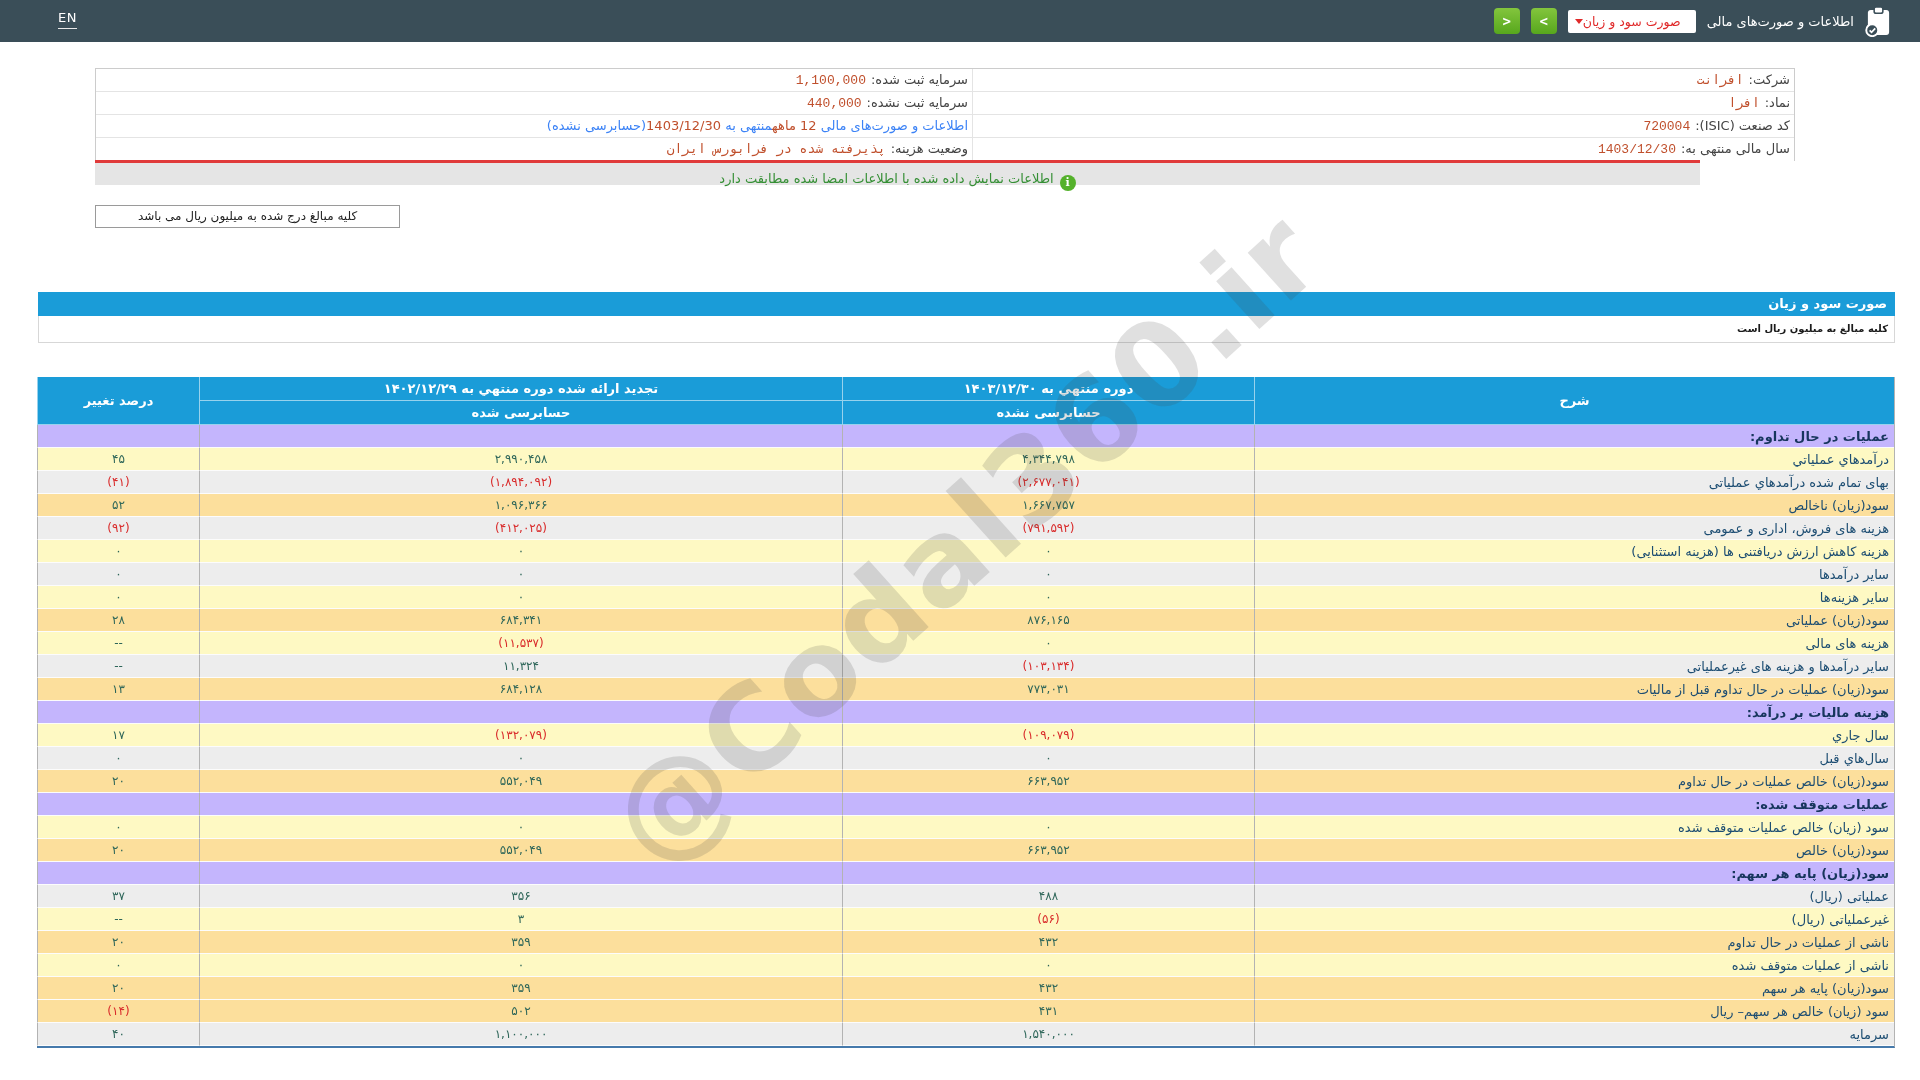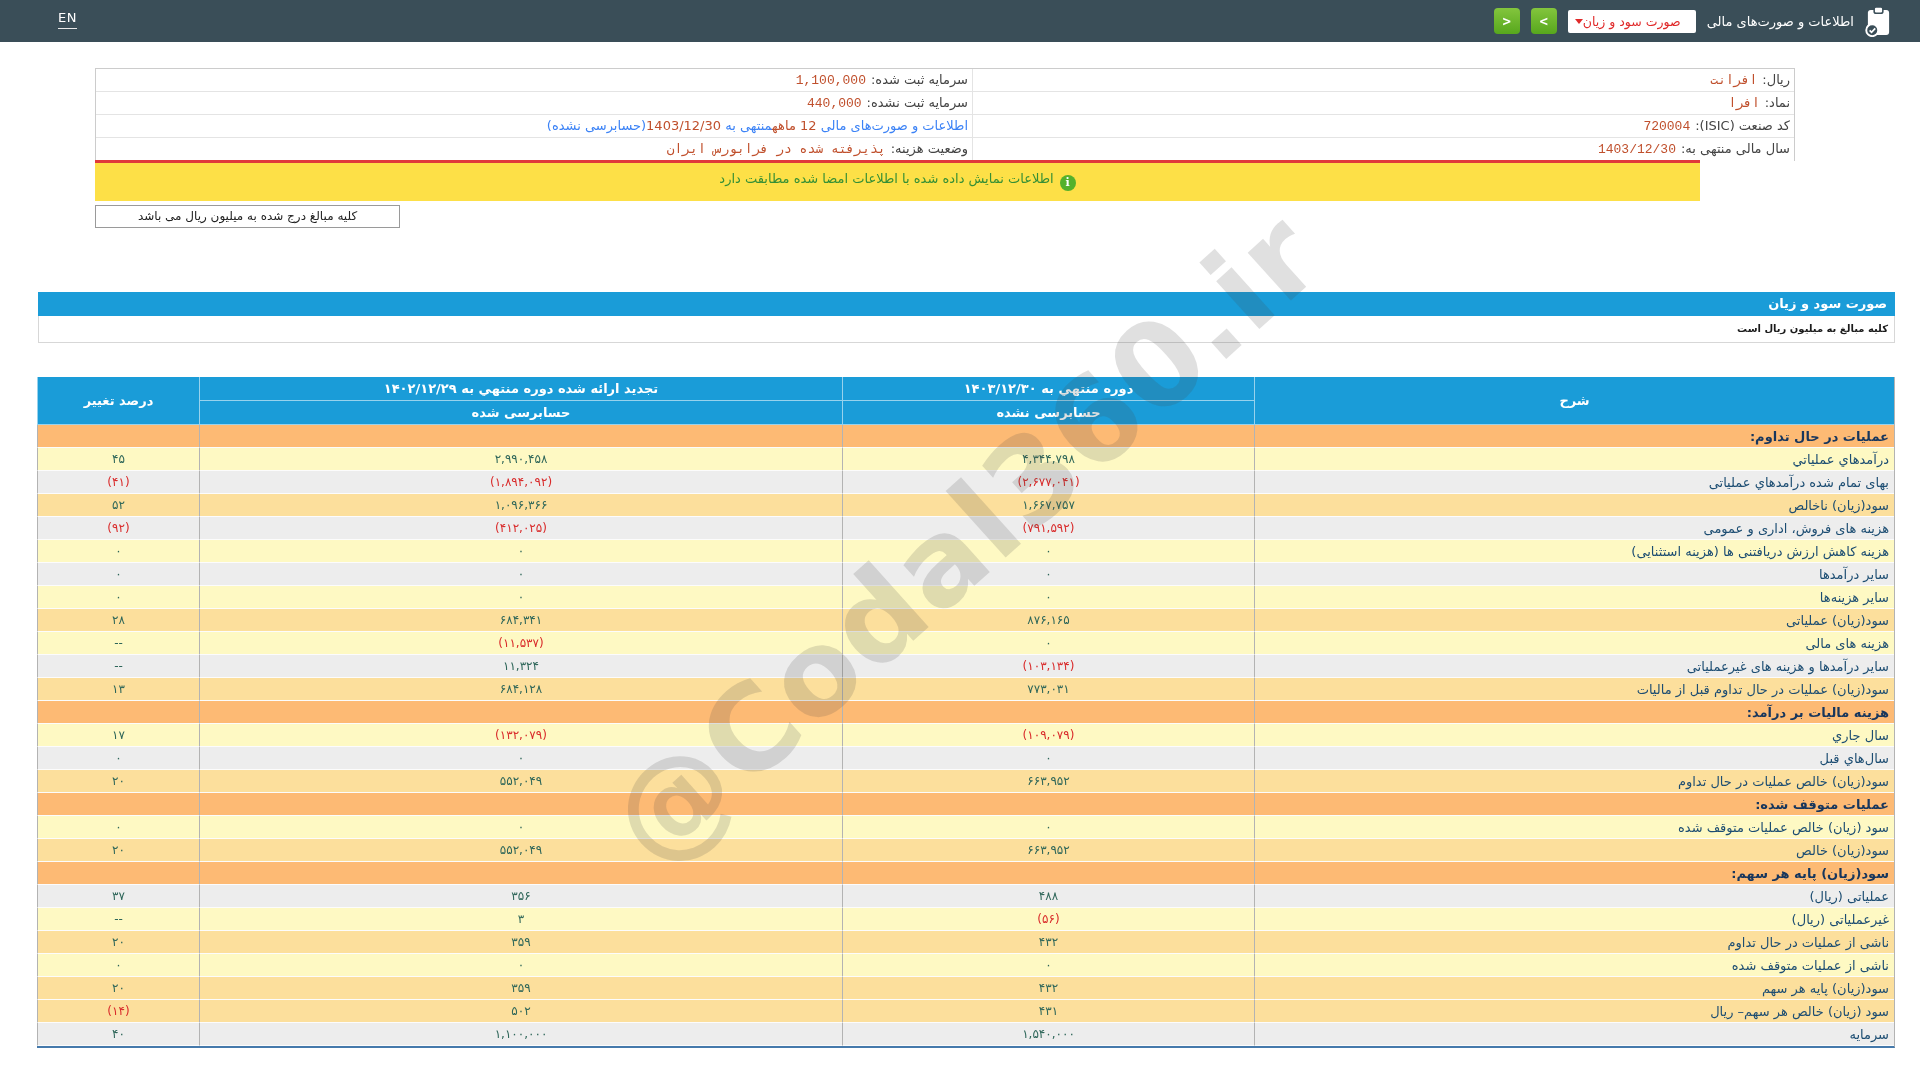--- a/index.html
+++ b/index.html
@@ -27,22 +27,22 @@
   .info-row { display:flex; height:23px; border-bottom:1px solid #e4e4e4; }
   .info-row:last-child { border-bottom:none; }
   .info-cell { height:100%; line-height:22px; font-size:13px; color:#444; padding-left:8px; white-space:nowrap; }
   .info-cell.right { width:822px; border-left:1px solid #e4e4e4; padding-right:4px; }
   .info-cell.left  { width:876px; padding-right:4px; }
   .pair-label { color:#444; }
   .pair-value { color:#c0502d; margin-right:5px;font-family:Liberation Mono, monospace; }
   .seg-dark { color:#3b82f6; }
   .seg-red  { color:#c0502d; }
 
-  .notice-bar { position:absolute; top:160px; right:220px; width:1605px; height:41px;
-                border-top:3px solid #e03a3a; background:#fde047; text-align:center; }
+  .notice-bar { position:absolute; top:160px; right:220px; width:1605px; height:25px;
+                border-top:3px solid #e03a3a; background:#e5e5e5; text-align:center; }
   .notice-bar .txt { font-size:13px; color:#358f35; line-height:31px; }
   .i-icon { display:inline-block; width:16px; height:16px; border-radius:50%; background:#54b12b; color:#fff;
             font-size:11px; font-weight:bold; line-height:16px; text-align:center; vertical-align:-3px; margin-left:6px;
             font-family:"DejaVu Serif", serif; }
 
   .units-button { position:absolute; top:205px; right:1520px; width:305px; height:23px; background:#fff;
                   border:1px solid #9a9a9a; font-size:12px; color:#222; text-align:center; line-height:21px; }
 
   
   .stmt-title { position:absolute; top:292px; right:25px; width:1857px; height:24px; background:#1a9cd8;
@@ -53,21 +53,21 @@
 
   .table-wrap { position:absolute; top:377px; right:25px; width:1857px; }
   table.main { border-collapse:separate; border-spacing:0; table-layout:fixed; width:1857px;
                border-right:1px solid #b3b3b3; border-bottom:2px solid #4579ab; }
   th { background:#1a9cd8; color:#fff; font-weight:bold; font-size:13px; height:24px; text-align:center;
        border-left:1px solid rgba(255,255,255,.55); border-bottom:1px solid rgba(255,255,255,.55); overflow:hidden; }
   td { height:23px; border-left:1px solid #b3b3b3; border-bottom:1px solid #fcfcfc; overflow:hidden; white-space:nowrap; }
   td.label { text-align:right; padding-right:5px; color:#1c4d72; font-size:13px; }
   td.num { text-align:center; color:#2e6659; font-size:12px; }
   td.num.neg { color:#d92b2b; }
-  tr.section td { background:#fdba74; }
+  tr.section td { background:#c4b5fd; }
   tr.section td.label { font-weight:bold; color:#17365d; }
   tr.v-blue td   { background:#fef9c3; }
   tr.v-gray td   { background:#ededed; }
   tr.v-yellow td { background:#fcdf9c; }
 
   .watermark { position:absolute; left:505px; top:470px; width:920px; text-align:center; z-index:3;
                font-size:118px; font-weight:bold; color:rgba(70,70,70,.17); transform:rotate(-42deg);
                pointer-events:none; direction:ltr; letter-spacing:2px; white-space:nowrap; }
 </style>
 </head>
@@ -91,21 +91,21 @@
         <span class="val">صورت سود و زیان</span>
         <span class="caret"></span>
       </div>
       <div class="nav-btn">&gt;</div>
       <div class="nav-btn">&lt;</div>
     </div>
   </div>
 
   <div class="info-table">
       <div class="info-row">
-        <div class="info-cell right"><span class="pair-label">ریال:</span><span class="pair-value">افرانت</span></div>
+        <div class="info-cell right"><span class="pair-label">شرکت:</span><span class="pair-value">افرانت</span></div>
         <div class="info-cell left"><span class="pair-label">سرمایه ثبت شده:</span><span class="pair-value">1,100,000</span></div>
       </div>
       <div class="info-row">
         <div class="info-cell right"><span class="pair-label">نماد:</span><span class="pair-value">افرا</span></div>
         <div class="info-cell left"><span class="pair-label">سرمایه ثبت نشده:</span><span class="pair-value">440,000</span></div>
       </div>
       <div class="info-row">
         <div class="info-cell right"><span class="pair-label">کد صنعت (ISIC):</span><span class="pair-value">720004</span></div>
         <div class="info-cell left"><span class="seg-dark">اطلاعات و صورت‌های مالی </span><span class="seg-red">12 ماهه</span><span class="seg-dark">منتهی به </span><span class="seg-red">1403/12/30</span><span class="seg-dark">(حسابرسی نشده)</span></div>
       </div>

